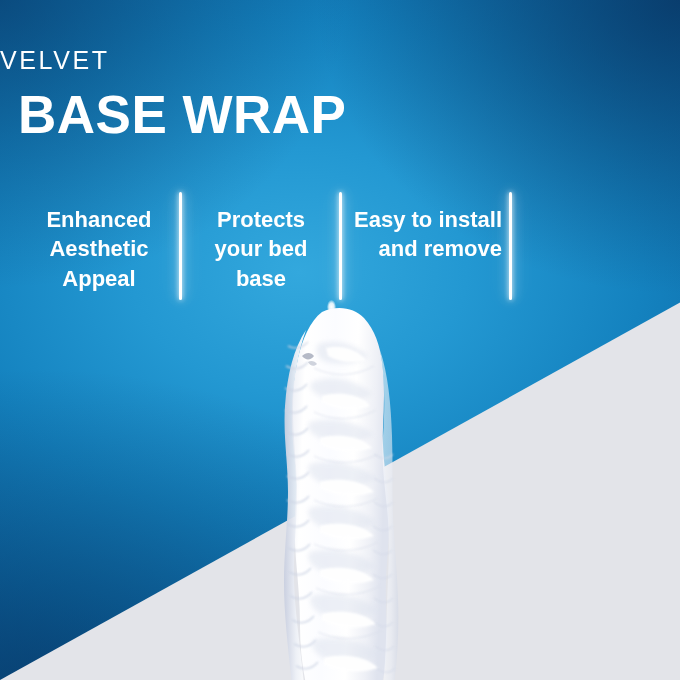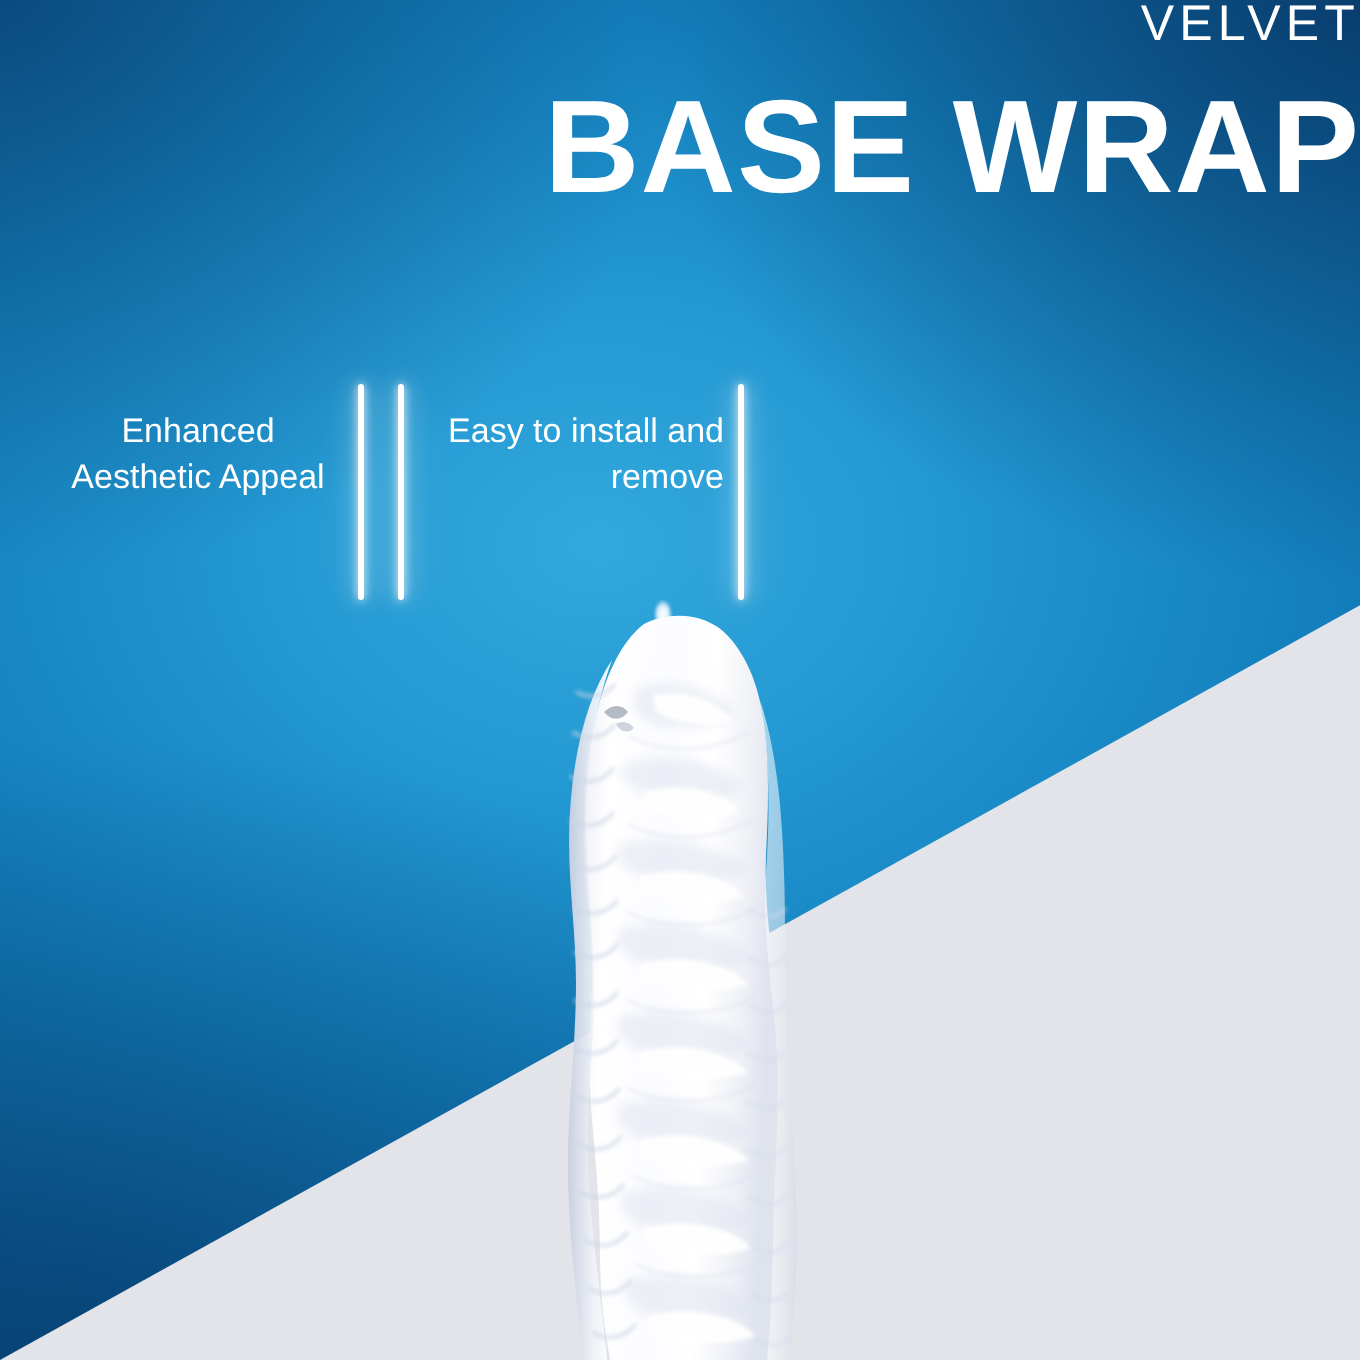--- a/index.html
+++ b/index.html
@@ -48,54 +48,55 @@
     background: #e3e4e9;
     clip-path: polygon(0% 100%, 100% 44.5%, 100% 100%);
   }
 
   
   .header {
     position: absolute;
     top: 0;
     left: 0;
     width: 680px;
-    text-align: right;
+    text-align: left;
+    padding-top: 48px;
   }
   .eyebrow {
     font-size: 25px;
     font-weight: 400;
     letter-spacing: 2.6px;
     color: #ffffff;
     line-height: 1;
     margin: 0;
   }
   .headline {
-    font-size: 66px;
+    font-size: 53px;
     font-weight: 700;
     letter-spacing: 0.5px;
     color: #ffffff;
     line-height: 1;
-    margin: 15px 0 0 8px;
+    margin: 15px 0 0 18px;
   }
 
   
   .features {
     position: absolute;
     top: 192px;
     left: 26px;
     width: 628px;
     height: 110px;
     display: flex;
     align-items: flex-start;
   }
   .feature {
     flex: 0 0 auto;
     color: #ffffff;
-    font-size: 17px;
-    font-weight: 400;
+    font-size: 22px;
+    font-weight: 700;
     line-height: 1.33;
     text-align: center;
     padding-top: 13px;
   }
   .feature.f0 { width: 146px; }
   .feature.f1 { width: 140px; }
   .feature.f2 { width: 150px; text-align: right; }
   .feature.f3 { width: 150px; }
 
   .divider {
@@ -150,20 +151,23 @@
   </div>
 
   <div class="features">
 
     <div class="feature f0">
       <span>Enhanced Aesthetic Appeal</span>
     </div>
 
     <div class="divider d0"></div>
 
+    <div class="feature f1">
+      <span>Protects your bed base</span>
+    </div>
 
     <div class="divider d1"></div>
 
     <div class="feature f2">
       <span>Easy to install and remove</span>
     </div>
 
     <div class="divider d2"></div>
 
 

